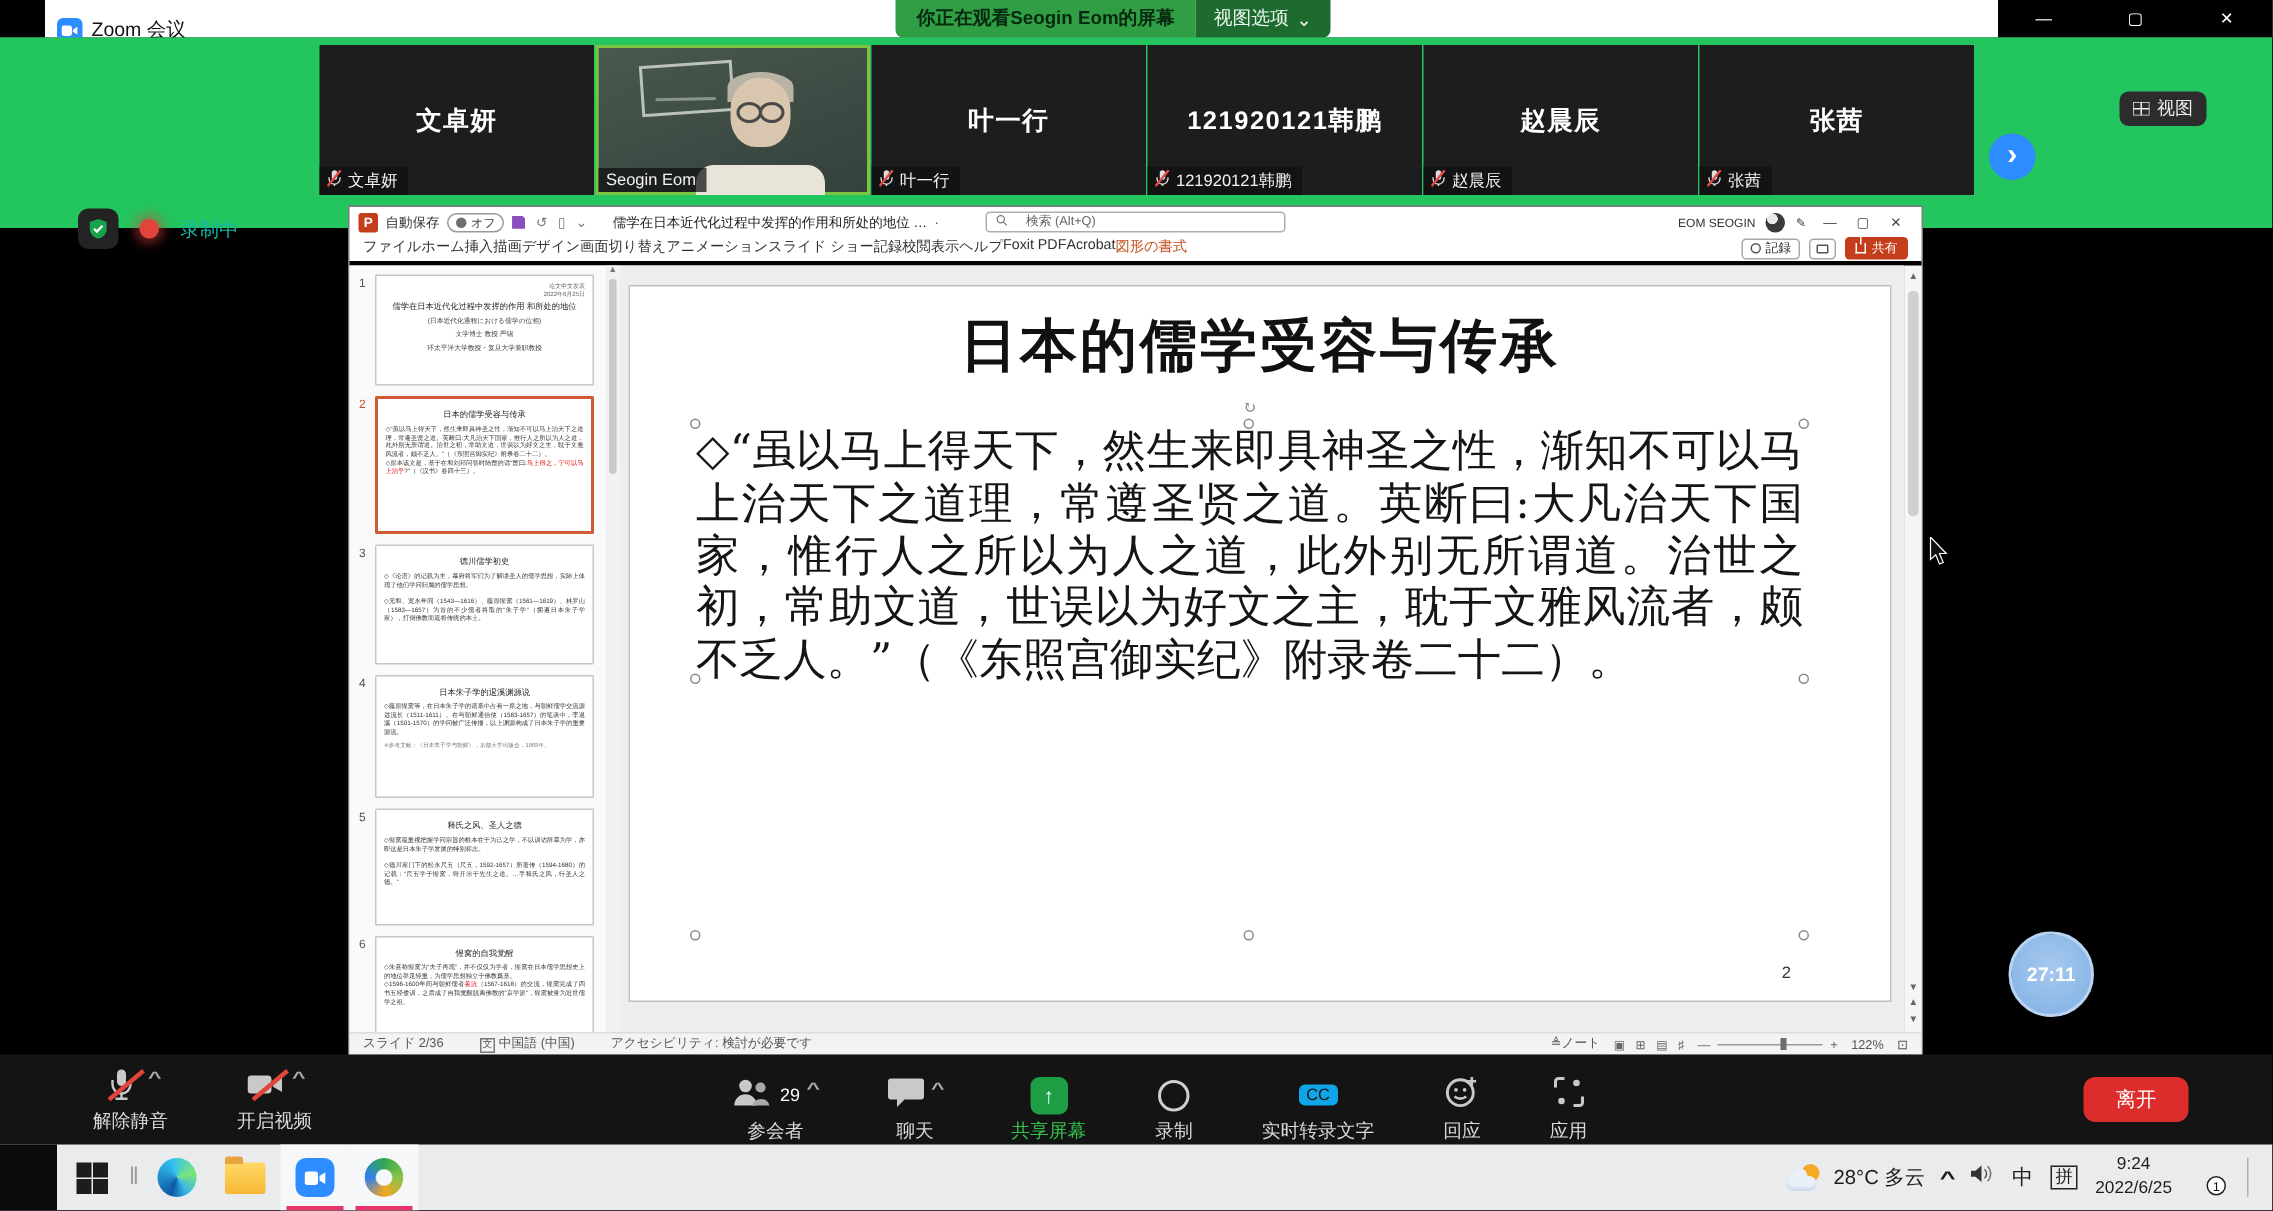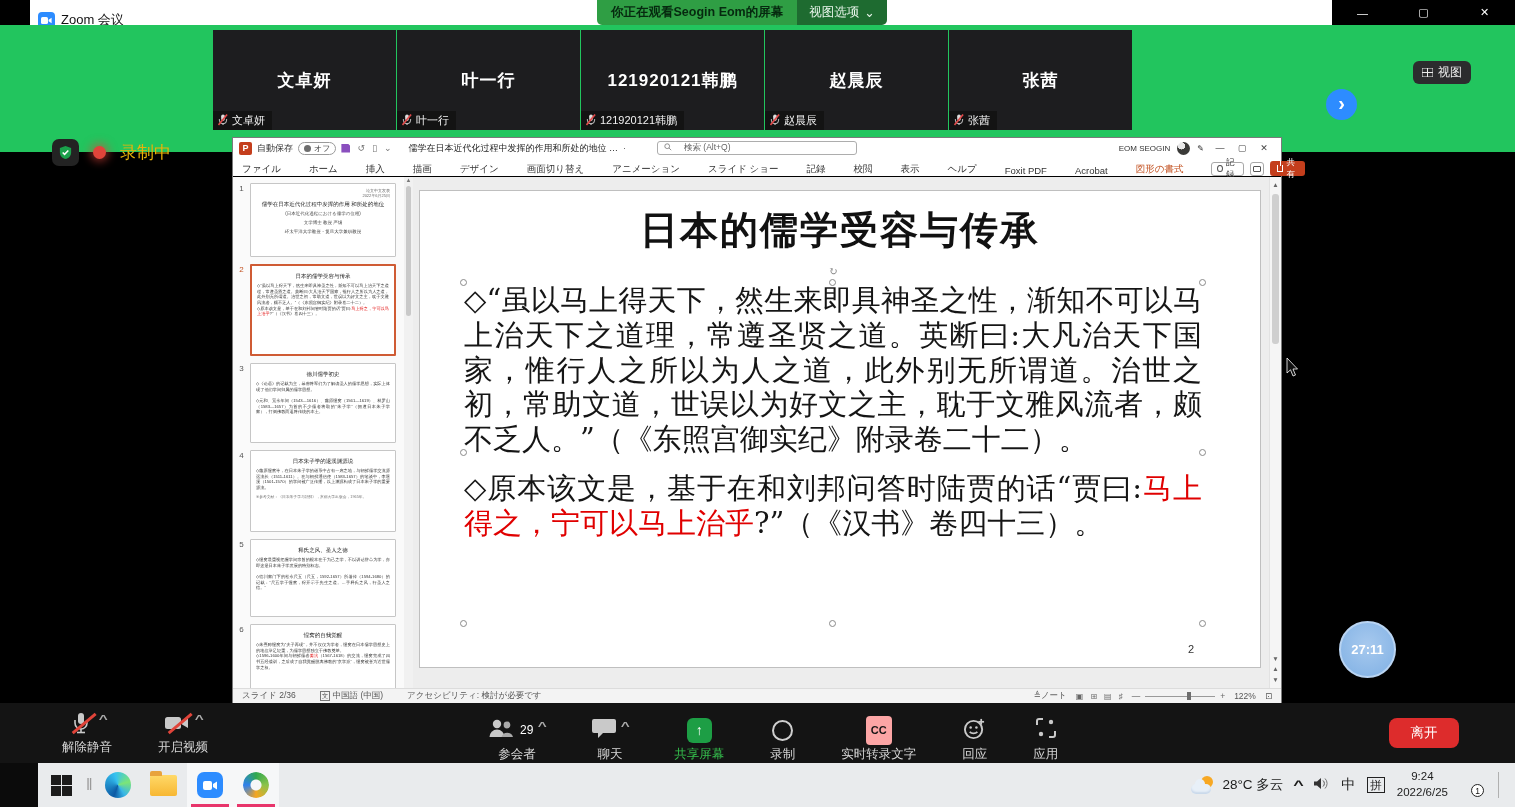--- a/index.html
+++ b/index.html
@@ -32,36 +32,36 @@
   .glasses{position:absolute;left:27px;top:16px;width:32px;height:10px}
   .glasses::before,.glasses::after{content:"";position:absolute;top:0;width:13px;height:10px;border:2px solid #4a4a48;border-radius:50%}
   .glasses::before{left:0}.glasses::after{right:0}
   .shoulders{position:absolute;left:0;bottom:0;width:86px;height:20px;border-radius:12px 12px 0 0;background:#e8e4da}
   .next-btn{position:absolute;left:1326px;top:64px;width:31px;height:31px;border-radius:50%;background:#2d8cff;color:#fff;display:flex;align-items:center;justify-content:center;font-size:20px;font-weight:bold;cursor:pointer;padding-bottom:3px}
   .view-btn{position:absolute;left:1413px;top:36px;width:58px;height:23px;background:#2c2c2e;border-radius:6px;color:#ececec;font-size:12px;display:flex;align-items:center;justify-content:center;gap:5px;cursor:pointer}
   
   .rec{position:absolute;left:52px;top:139px;display:flex;align-items:center;gap:14px}
   .shield-box{width:27px;height:27px;background:#232323;border-radius:7px;display:flex;align-items:center;justify-content:center}
   .rec-dot{width:13px;height:13px;border-radius:50%;background:#e0443a;box-shadow:0 0 8px 3px rgba(224,68,58,.55)}
-  .rec-text{color:#eab308;font-size:17px}
+  .rec-text{color:#14b8a6;font-size:13px}
   
   .ppt{position:absolute;left:233px;top:138px;width:1048px;height:565px;background:#fff;box-shadow:0 0 0 1px #7a7a7a;display:flex;flex-direction:column}
   .ppt-titlebar{height:20px;display:flex;align-items:center;padding:0 6px;gap:5px;font-size:9px;color:#333;position:relative}
   .ppt-logo{width:13px;height:13px;background:#c43e1c;border-radius:2px;color:#fff;font-size:9px;font-weight:bold;display:flex;align-items:center;justify-content:center}
   .autosave-pill{display:flex;align-items:center;gap:3px;border:1px solid #9a9a9a;border-radius:8px;padding:0 5px;height:13px;font-size:8px;color:#444}
   .as-dot{width:7px;height:7px;border-radius:50%;background:#6e6e6e}
   .qat{color:#777;font-size:9px;display:flex;gap:7px;align-items:center}
   .icon-save{width:9px;height:9px;background:#8a4fbe;clip-path:polygon(0 0,72% 0,100% 28%,100% 100%,0 100%);position:relative}
   .ppt-doc-title{margin-left:12px;color:#222;white-space:nowrap;overflow:hidden;max-width:280px}
   .ppt-search{position:absolute;left:50%;transform:translateX(-50%);width:200px;height:14px;border:1px solid #adadad;border-radius:3px;background:#fff;display:flex;align-items:center;gap:12px;padding:0 6px;color:#666;font-size:8.5px}
   .ppt-user{margin-left:auto;display:flex;align-items:center;gap:7px;color:#333;font-size:8px}
   .avatar{width:13px;height:13px;border-radius:50%;background:radial-gradient(circle at 35% 30%,#e8e8e8 0 28%,#3a3a38 30%)}
   .ppt-wc{display:flex;gap:0;color:#444;font-size:9px}
   .ppt-wc span{width:22px;text-align:center;cursor:pointer}
-  .ppt-ribbon{height:19px;display:flex;align-items:flex-end;gap:28px;padding:0 9px;font-size:9.5px;color:#333;border-bottom:1px solid #000000;position:relative}
+  .ppt-ribbon{height:19px;display:flex;align-items:flex-start;gap:0;padding:0 9px;font-size:9.5px;color:#333;border-bottom:3px solid #000000;position:relative}
   .rtab{cursor:pointer;white-space:nowrap}
   .rtab.accent{color:#c24f1e}
   .ribbon-right{margin-left:auto;display:flex;align-items:center;gap:6px}
   .btn-record{display:flex;align-items:center;gap:3px;border:1px solid #a8a8a8;border-radius:3px;padding:0 5px;height:14px;font-size:8.5px;color:#333;cursor:pointer}
   .rec-ring{width:7px;height:7px;border:1.5px solid #555;border-radius:50%}
   .btn-comment{width:18px;height:14px;border:1px solid #a8a8a8;border-radius:3px;display:flex;align-items:center;justify-content:center;cursor:pointer}
   .btn-comment i{display:block;width:8px;height:6px;border:1px solid #555;border-radius:1px}
   .btn-share{display:flex;align-items:center;gap:4px;background:#c43e1c;color:#fff;border-radius:3px;padding:0 7px;height:15px;font-size:8.5px;cursor:pointer}
   .share-glyph{width:7px;height:7px;border:1px solid #fff;border-top:none;position:relative}
   .share-glyph::after{content:"";position:absolute;left:2px;top:-4px;width:1px;height:5px;background:#fff}
@@ -110,21 +110,21 @@
   .zb-item{display:flex;flex-direction:column;align-items:center;justify-content:center;gap:4px;cursor:pointer;position:relative;padding:0 10px}
   .zb-label{font-size:12.5px;color:#d8d8d8}
   .zb-label.green{color:#35c04d}
   .zb-iconrow{display:flex;align-items:flex-start;gap:6px;height:24px;align-items:center}
   .zb-caret{color:#aaa;font-size:11px;font-weight:bold;transform:scaleX(1.4);margin-top:-8px}
   .zb-count{color:#fff;font-size:12px}
   .left-group{display:flex;margin-left:52px;gap:26px}
   .center-group{position:absolute;left:478px;top:0;height:60px;display:flex;align-items:flex-end;gap:26px}
   .share-ico{width:25px;height:25px;background:#1d9e45;border-radius:6px;color:#fff;display:flex;align-items:center;justify-content:center;font-size:14px;font-weight:bold}
   .rec-ico{width:21px;height:21px;border:2.5px solid #cfcfcf;border-radius:50%}
-  .cc-ico{width:26px;height:29px;background:#fca5a5;border-radius:4px;color:#141414;font-weight:bold;font-size:11px;display:flex;align-items:center;justify-content:center}
+  .cc-ico{width:26px;height:14px;background:#0ea5e9;border-radius:4px;color:#141414;font-weight:normal;font-size:11px;display:flex;align-items:center;justify-content:center}
   .leave-btn{margin-left:auto;margin-right:56px;width:70px;height:30px;background:#dd2c2c;border-radius:8px;color:#fff;font-size:13.5px;display:flex;align-items:center;justify-content:center;cursor:pointer}
   .micoff,.camoff{position:relative;width:26px;height:24px;display:flex;align-items:center;justify-content:center}
   .slash{position:absolute;left:1px;top:11px;width:30px;height:2.5px;background:#e0443a;transform:rotate(-40deg)}
   
   .timer{position:absolute;left:1339px;top:621px;width:57px;height:57px;border-radius:50%;background:radial-gradient(circle at 50% 42%,#a7c9ee,#7fb0e4);border:2px solid #b9d4f2;color:#fff;font-size:13px;font-weight:bold;display:flex;align-items:center;justify-content:center}
   
   .taskbar{position:absolute;left:0;top:763px;width:1515px;height:44px;background:#e9ebed;display:flex;align-items:center}
   .task-corner{width:38px;height:44px;background:#0b0b0b}
   .tb-icons{display:flex;align-items:center;height:44px}
   .task-cell{width:46px;height:44px;display:flex;align-items:center;justify-content:center;position:relative;cursor:pointer}
@@ -192,20 +192,32 @@
       <span class="tile-label">
           <span><svg width="10" height="12" viewBox="0 0 11 13">
               <rect x="3.5" y="0.5" width="4" height="7" rx="2" fill="#ddd"></rect>
               <path d="M1.5 5.5 v1.2 a4 4 0 0 0 8 0 V5.5" stroke="#ddd" fill="none"></path>
               <line x1="5.5" y1="10.5" x2="5.5" y2="12" stroke="#ddd"></line>
               <line x1="0.5" y1="12" x2="10" y2="0.5" stroke="#e34a4a" stroke-width="1.8"></line>
             </svg></span>
           <span>文卓妍</span>
         </span>
     </div>
+    <div class="tile video">
+      <div class="board-box"></div>
+      <div class="person">
+        <span class="hair"></span>
+          <span class="head"></span>
+          <span class="glasses"></span>
+          <span class="shoulders"></span>
+      </div>
+      <span class="tile-label">
+          <span>Seogin Eom</span>
+        </span>
+    </div>
     <div class="tile">
       <span class="tile-center-name">叶一行</span>
       <span class="tile-label">
           <span><svg width="10" height="12" viewBox="0 0 11 13">
               <rect x="3.5" y="0.5" width="4" height="7" rx="2" fill="#ddd"></rect>
               <path d="M1.5 5.5 v1.2 a4 4 0 0 0 8 0 V5.5" stroke="#ddd" fill="none"></path>
               <line x1="5.5" y1="10.5" x2="5.5" y2="12" stroke="#ddd"></line>
               <line x1="0.5" y1="12" x2="10" y2="0.5" stroke="#e34a4a" stroke-width="1.8"></line>
             </svg></span>
           <span>叶一行</span>
@@ -402,21 +414,20 @@
           <span class="rotate-h">↻</span>
           <span class="handle" style="left:-4px;top:-4px"></span>
           <span class="handle" style="left:50%;top:-4px;margin-left:-4px"></span>
           <span class="handle" style="right:-4px;top:-4px"></span>
           <span class="handle" style="left:-4px;top:50%;margin-top:-4px"></span>
           <span class="handle" style="right:-4px;top:50%;margin-top:-4px"></span>
           <span class="handle" style="left:-4px;bottom:-4px"></span>
           <span class="handle" style="left:50%;bottom:-4px;margin-left:-4px"></span>
           <span class="handle" style="right:-4px;bottom:-4px"></span>
           <p><span>◇“虽以马上得天下，然生来即具神圣之性，渐知不可以马上治天下之道理，常遵圣贤之道。英断曰:大凡治天下国家，惟行人之所以为人之道，此外别无所谓道。治世之初，常助文道，世误以为好文之主，耽于文雅风流者，颇不乏人。”（《东照宫御实纪》附录卷二十二）。</span></p>
-          <p><span>◇原本该文是，基于在和刘邦问答时陆贾的话“贾曰:</span><span class="red">马上得之，宁可以马上治乎</span><span>?”（《汉书》卷四十三）。</span></p>
         </div>
         <div class="pagenum">2</div>
       </div>
     </div>
 
     <div class="vscroll">
       <span>▲</span>
       <span class="vbar"></span>
       <span class="spacer"></span>
       <span>▼</span>

